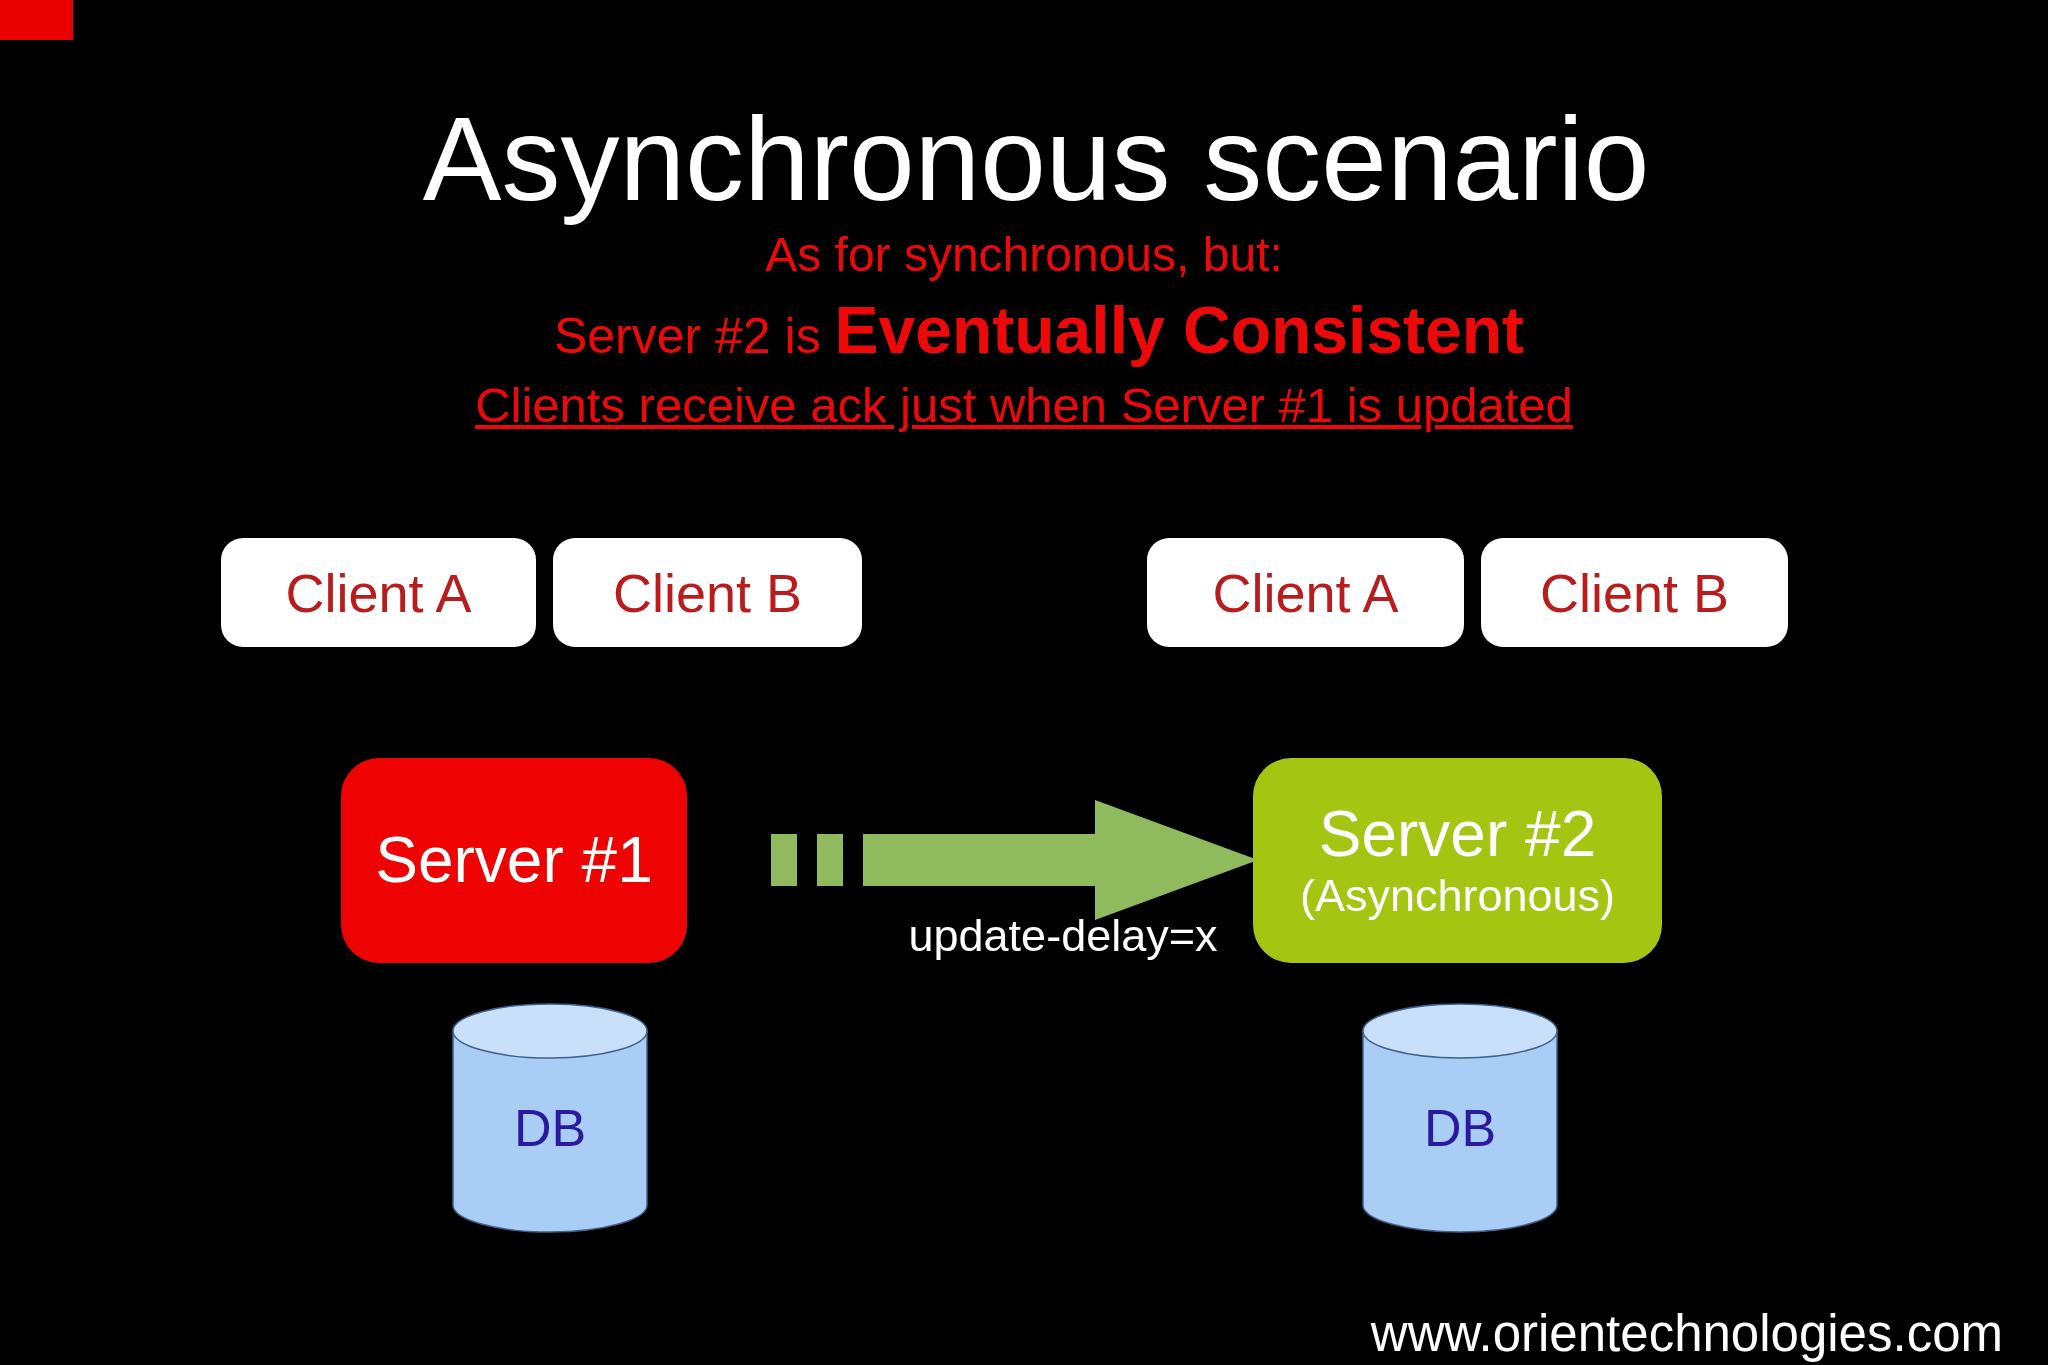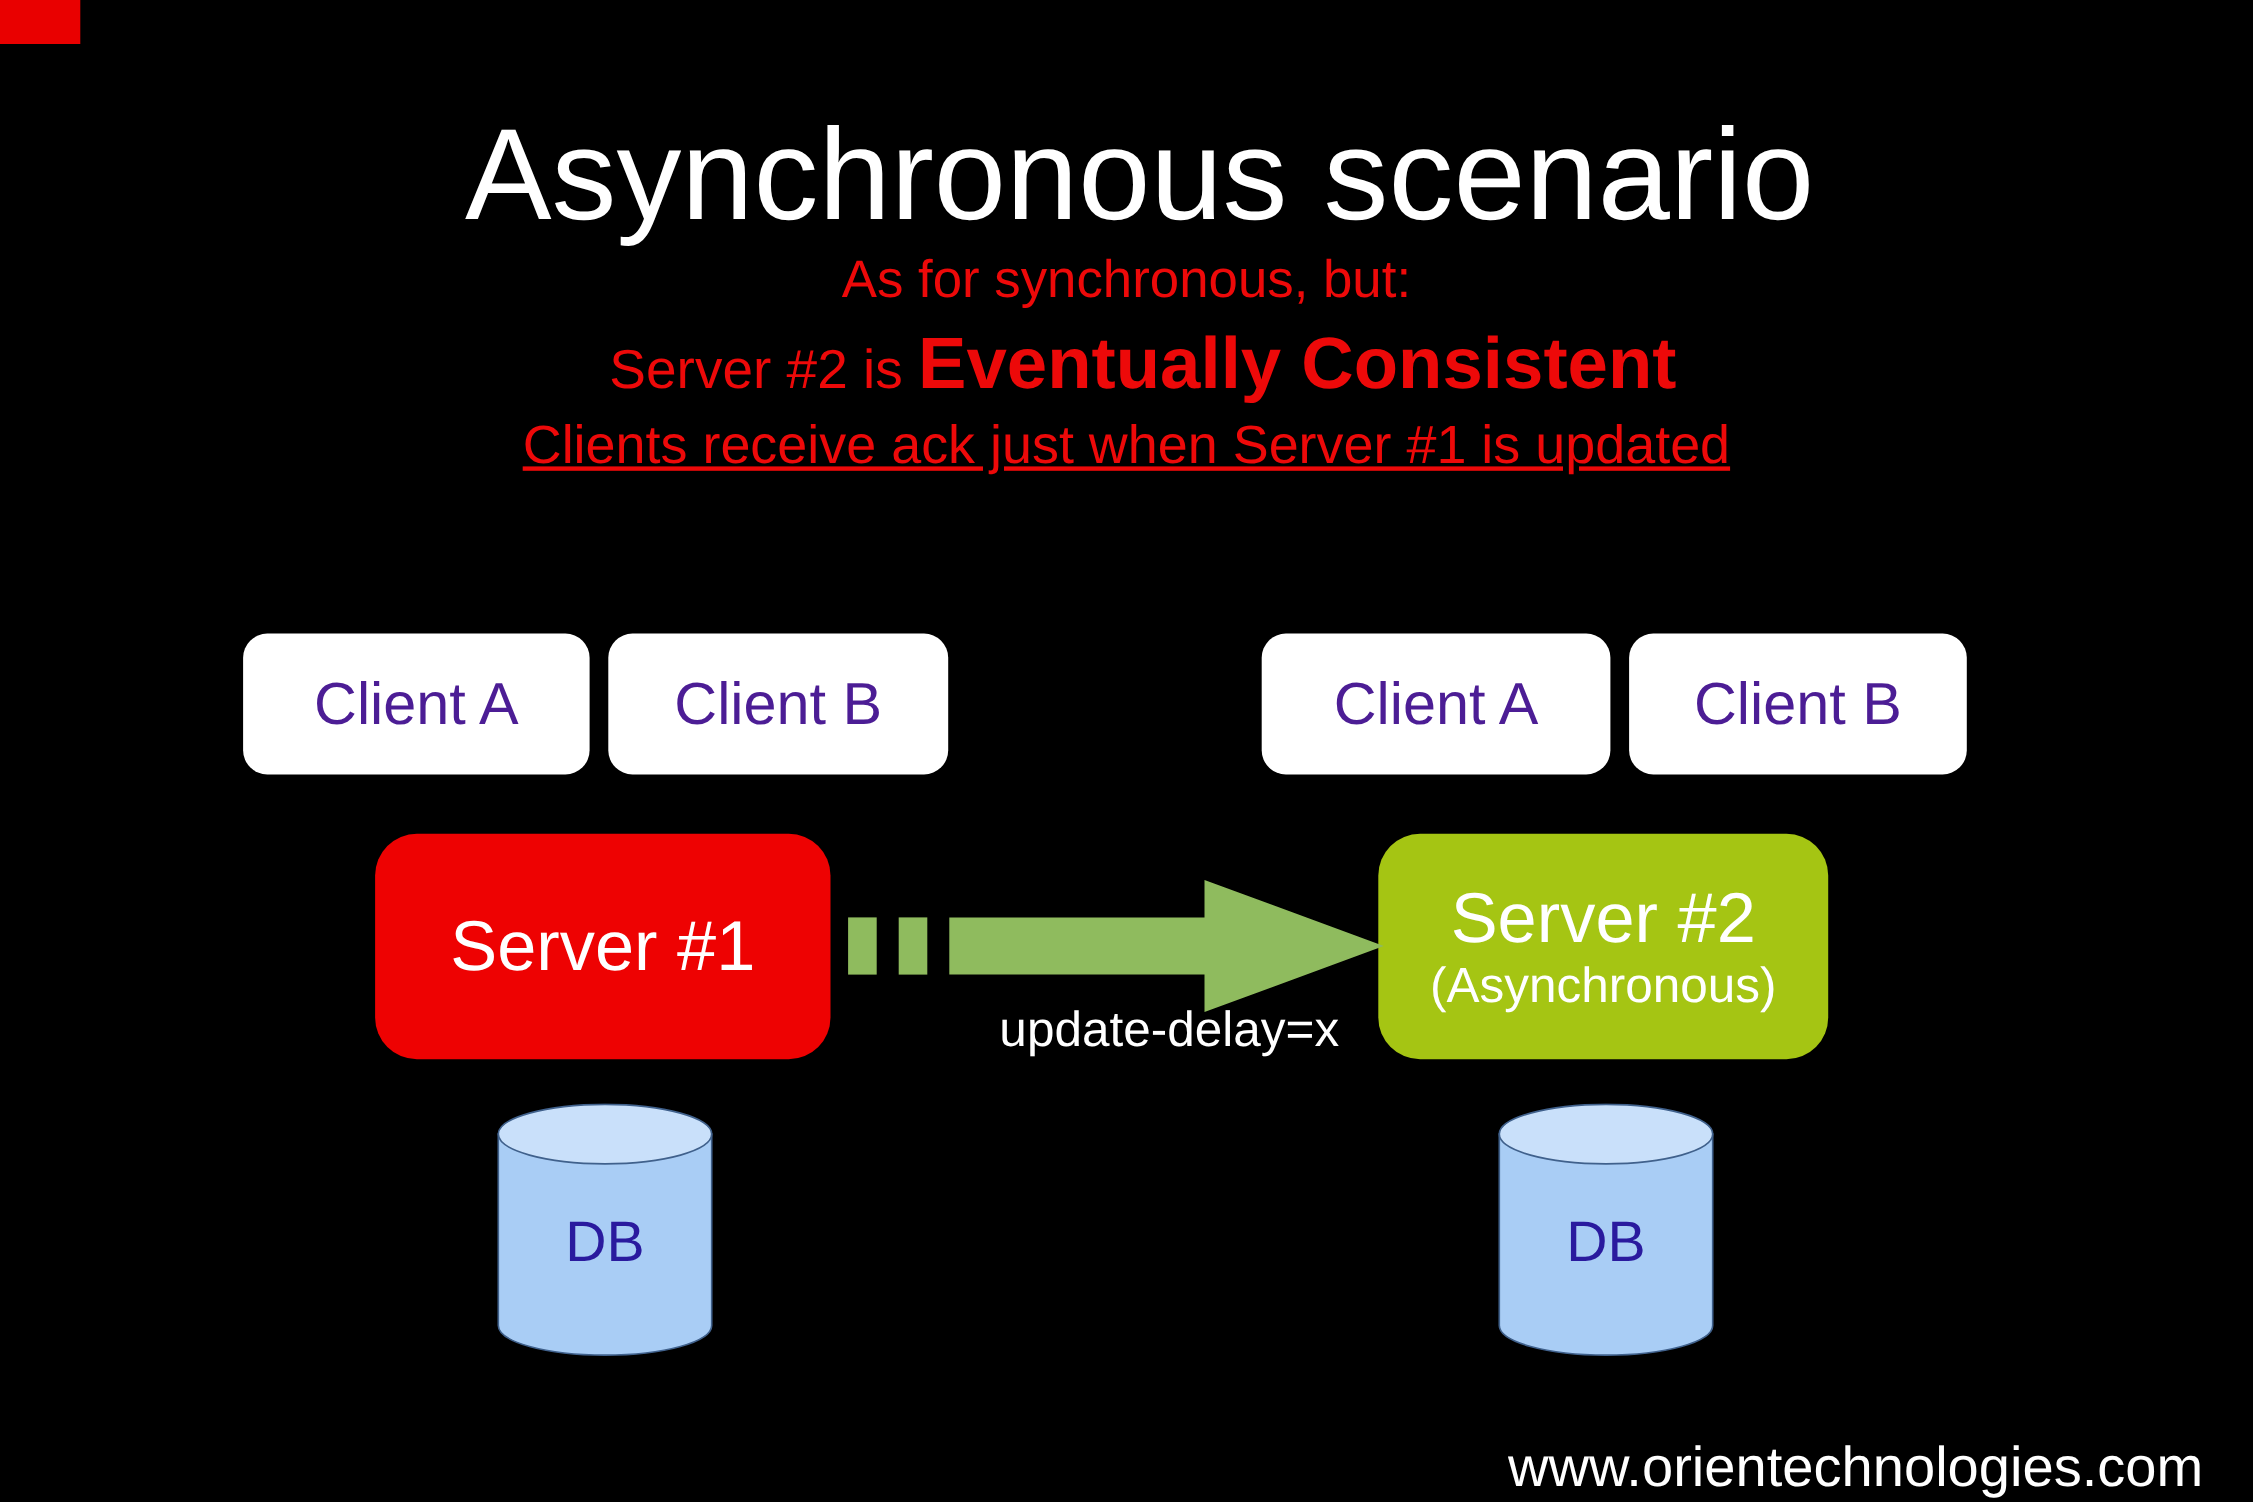--- a/index.html
+++ b/index.html
@@ -33,48 +33,47 @@
     left: 0; width: 100%;
     text-align: center;
     line-height: 1;
   }
   .sub-1 { top: 231px; font-size: 48px; }
   .sub-2 { top: 297px; font-size: 50px; margin-left: 15px; }
   .sub-2 .emph { font-size: 66px; font-weight: bold; }
   .sub-3 { top: 381px; font-size: 49px; text-decoration: underline; }
 
   .client-box {
-    height: 128px;
+    height: 109px;
     top: 538px;
     background: #ffffff;
     border-radius: 22px;
     display: flex;
     align-items: center;
     justify-content: center;
-    color: #4c1d95;
+    color: #b91c1c;
     font-size: 54px;
-    margin-top: 38px;
   }
   .client-la { left: 221px;  width: 315px; }
   .client-lb { left: 553px;  width: 309px; }
   .client-ra { left: 1147px; width: 317px; }
   .client-rb { left: 1481px; width: 307px; }
 
   .server-box {
     top: 758px;
     height: 205px;
     border-radius: 38px;
     display: flex;
     flex-direction: column;
     align-items: center;
     justify-content: center;
     color: #ffffff;
     text-align: center;
   }
-  .server-1 { left: 341px;  width: 414px; gap: 45px; }
+  .server-1 { left: 341px;  width: 346px; gap: 45px; }
   .server-2 { left: 1253px; width: 409px; }
   .server-name { font-size: 64px; line-height: 1.1; }
   .server-role { font-size: 45px; line-height: 1.15; }
 
   .arrow-svg { left: 758px; top: 790px; }
 
   .arrow-label {
     left: 1016px; top: 913px;
     transform: translateX(-50%);
     color: #ffffff;

